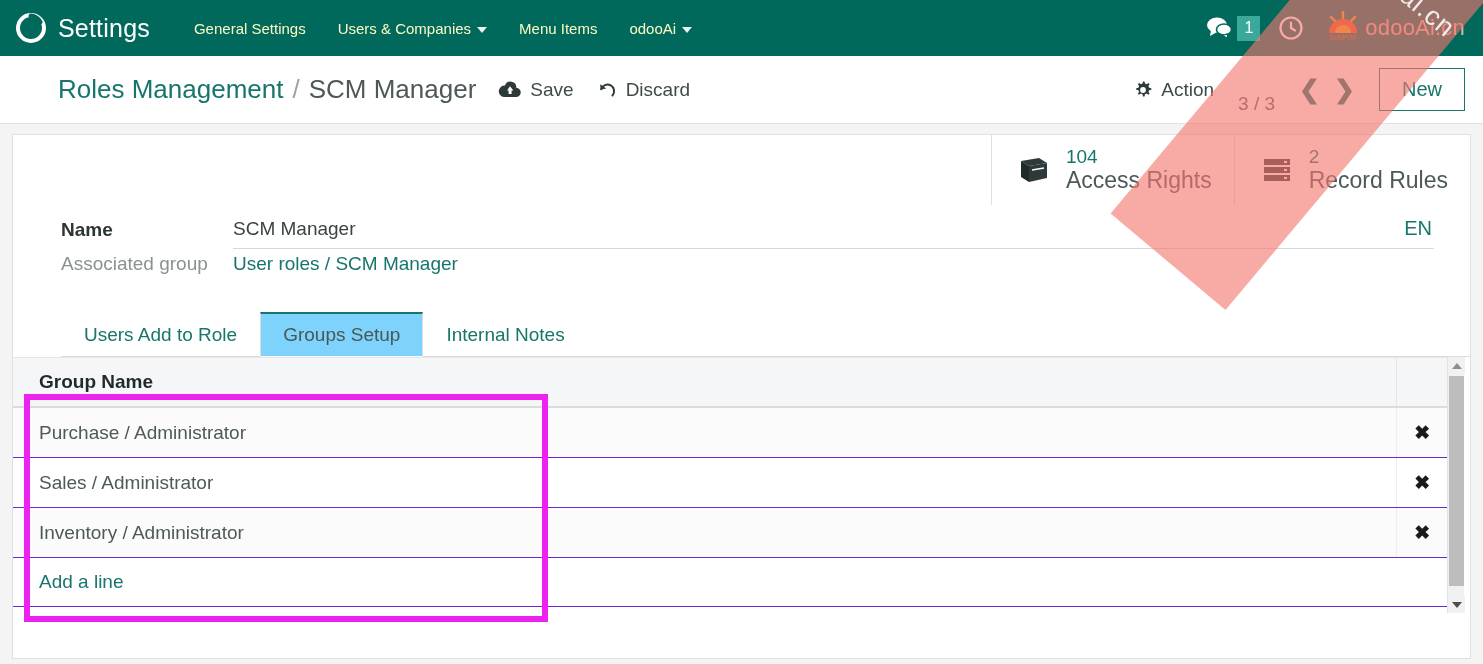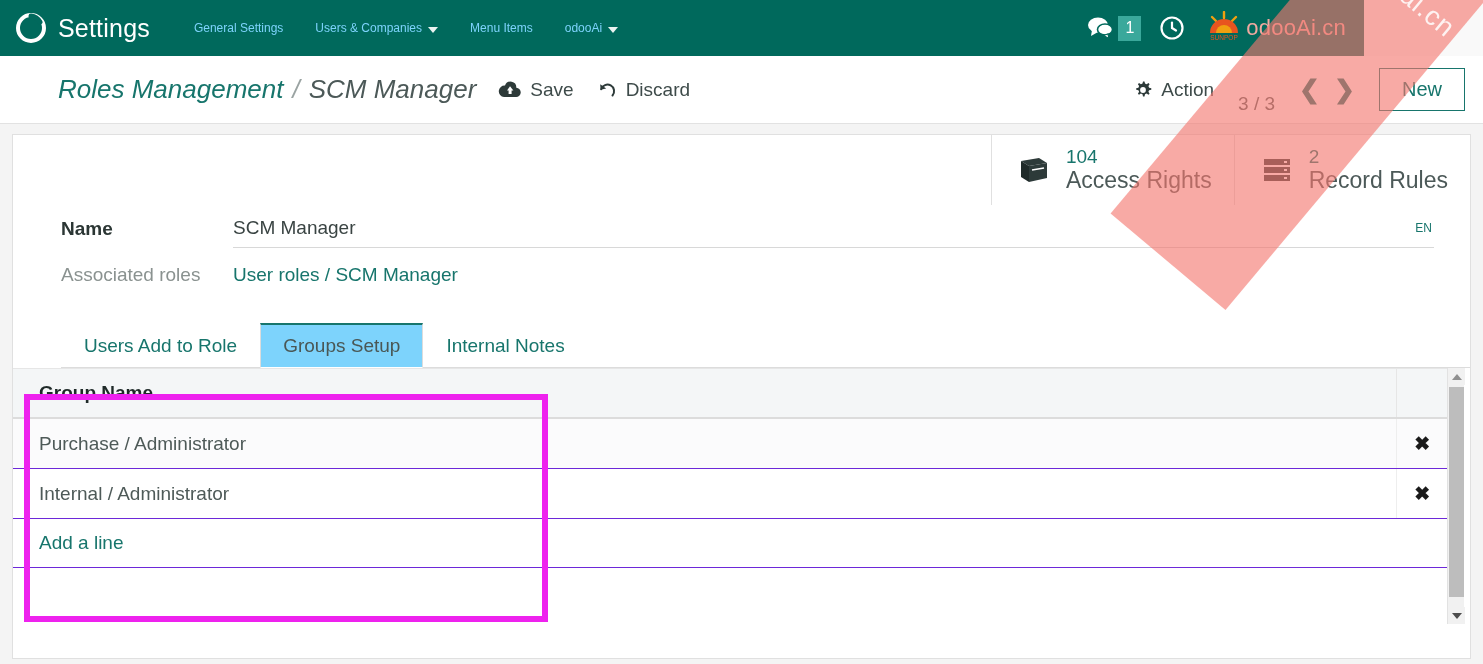--- a/index.html
+++ b/index.html
@@ -8,43 +8,43 @@
     font-family: "Liberation Sans", sans-serif;
     background: #ffffff;
     overflow: hidden;
   }
 
   #app { position: relative; width: 1483px; height: 664px; background:#f9f9f9; }
 
   
   .navbar {
     position: absolute; top: 0; left: 0;
-    width: 1364px; height: 56px;
+    width: 1483px; height: 56px;
     background: #00695c;
     display: flex; align-items: center;
     padding-left: 14px;
     z-index: 5;
   }
   .brand-logo {
     width: 34px; height: 34px;
     display: flex; align-items: center; justify-content: center;
     margin-right: 10px;
   }
   .brand-logo svg { display: block; }
   .app-title {
     color: #ffffff;
     font-size: 25px;
     letter-spacing: 0.2px;
     margin-right: 28px;
     white-space: nowrap;
   }
   .nav-items { display: flex; align-items: center; gap: 0px; }
   .nav-item {
-    color: #7dd3fc;
-    font-size: 12px;
+    color: #fef9c3;
+    font-size: 15px;
     padding: 6px 16px;
     white-space: nowrap;
     cursor: pointer;
     display: flex; align-items: center; gap: 6px;
   }
   .caret-down {
     width: 0; height: 0;
     border-left: 5px solid transparent;
     border-right: 5px solid transparent;
     border-top: 6px solid #eaf3f1;
@@ -114,21 +114,20 @@
     background: #ffffff;
     border-bottom: 1px solid #e2e2e2;
     display: flex; align-items: center;
     padding: 0 18px 0 58px;
     z-index: 3;
   }
   .breadcrumb {
     display: flex; align-items: flex-start;
     font-size: 26px;
     white-space: nowrap;
-    font-style: italic;
   }
   .bc-parent { color: #17756c; cursor: pointer; }
   .bc-sep { color: #9aa3a2; margin: 0 9px; }
   .bc-current { color: #4c5958; }
 
   .cp-actions { display: flex; align-items: center; gap: 22px; margin-left: 22px; }
   .cp-btn {
     display: flex; align-items: center; gap: 8px;
     color: #3e4b4a; font-size: 19px;
     cursor: pointer; white-space: nowrap;
@@ -189,21 +188,21 @@
   .stat-icon { display:flex; align-items:center; justify-content:center; width: 40px; }
   .stat-text { display: flex; flex-direction: column; line-height: 1.12; }
   .stat-value { color: #17756c; font-size: 19px; }
   .stat-label { color: #4c5958; font-size: 23px; white-space: nowrap; }
 
   
   .form-body { position: absolute; top: 82px; left: 0; width: 100%; }
   .field-row {
     display: flex; align-items: flex-end;
     padding: 0 36px 0 48px;
-    margin-bottom: 16px;
+    margin-bottom: 4px;
   }
   .field-label {
     width: 172px;
     font-size: 19px;
     color: #2b3634;
     font-weight: bold;
     padding-bottom: 8px;
   }
   .field-label.muted { color: #8a9290; font-weight: normal; }
   .field-value-wrap {
@@ -211,21 +210,21 @@
     border-bottom: 1px solid #d8d8d8;
     padding-bottom: 8px;
     display: flex; align-items: center;
   }
   .field-value-wrap.no-line { border-bottom: none; }
   .field-value {
     font-size: 19px; color: #3a4443;
     flex: 1;
   }
   .field-lang {
-    color: #17756c; font-size: 12px; cursor: pointer;
+    color: #17756c; font-size: 20px; cursor: pointer;
     padding-left: 10px; padding-right: 2px;
   }
   .field-link { font-size: 19px; color: #17756c; cursor: pointer; }
 
   
   .notebook { margin-top: 28px; padding: 0 0 0 48px; }
   .tab-strip {
     display: flex; align-items: flex-end;
     border-bottom: 1px solid #dcdcdc;
     height: 46px;
@@ -491,21 +490,21 @@
       <div class="form-body">
         <div class="field-row">
           <div class="field-label">Name</div>
           <div class="field-value-wrap">
             <span class="field-value">SCM Manager</span>
             <span class="field-lang">EN</span>
           </div>
         </div>
 
         <div class="field-row">
-          <div class="field-label muted">Associated roles</div>
+          <div class="field-label muted">Associated group</div>
           <div class="field-value-wrap no-line">
             <span class="field-link">User roles / SCM Manager</span>
           </div>
         </div>
 
         <div class="notebook">
           <div class="tab-strip">
             <div class="tab">Users Add to Role</div>
             <div class="tab active">Groups Setup</div>
             <div class="tab">Internal Notes</div>
@@ -519,21 +518,25 @@
                 <th>Group Name</th>
                 <th class="col-del"></th>
               </tr>
             </thead>
             <tbody>
               <tr>
                 <td>Purchase / Administrator</td>
                 <td class="col-del"><span class="del-x">✖</span></td>
               </tr>
               <tr>
-                <td>Internal / Administrator</td>
+                <td>Sales / Administrator</td>
+                <td class="col-del"><span class="del-x">✖</span></td>
+              </tr>
+              <tr>
+                <td>Inventory / Administrator</td>
                 <td class="col-del"><span class="del-x">✖</span></td>
               </tr>
               <tr class="addline-row">
                 <td colspan="2">
                   <span class="addline">Add a line</span>
                 </td>
               </tr>
             </tbody>
           </table>
 

